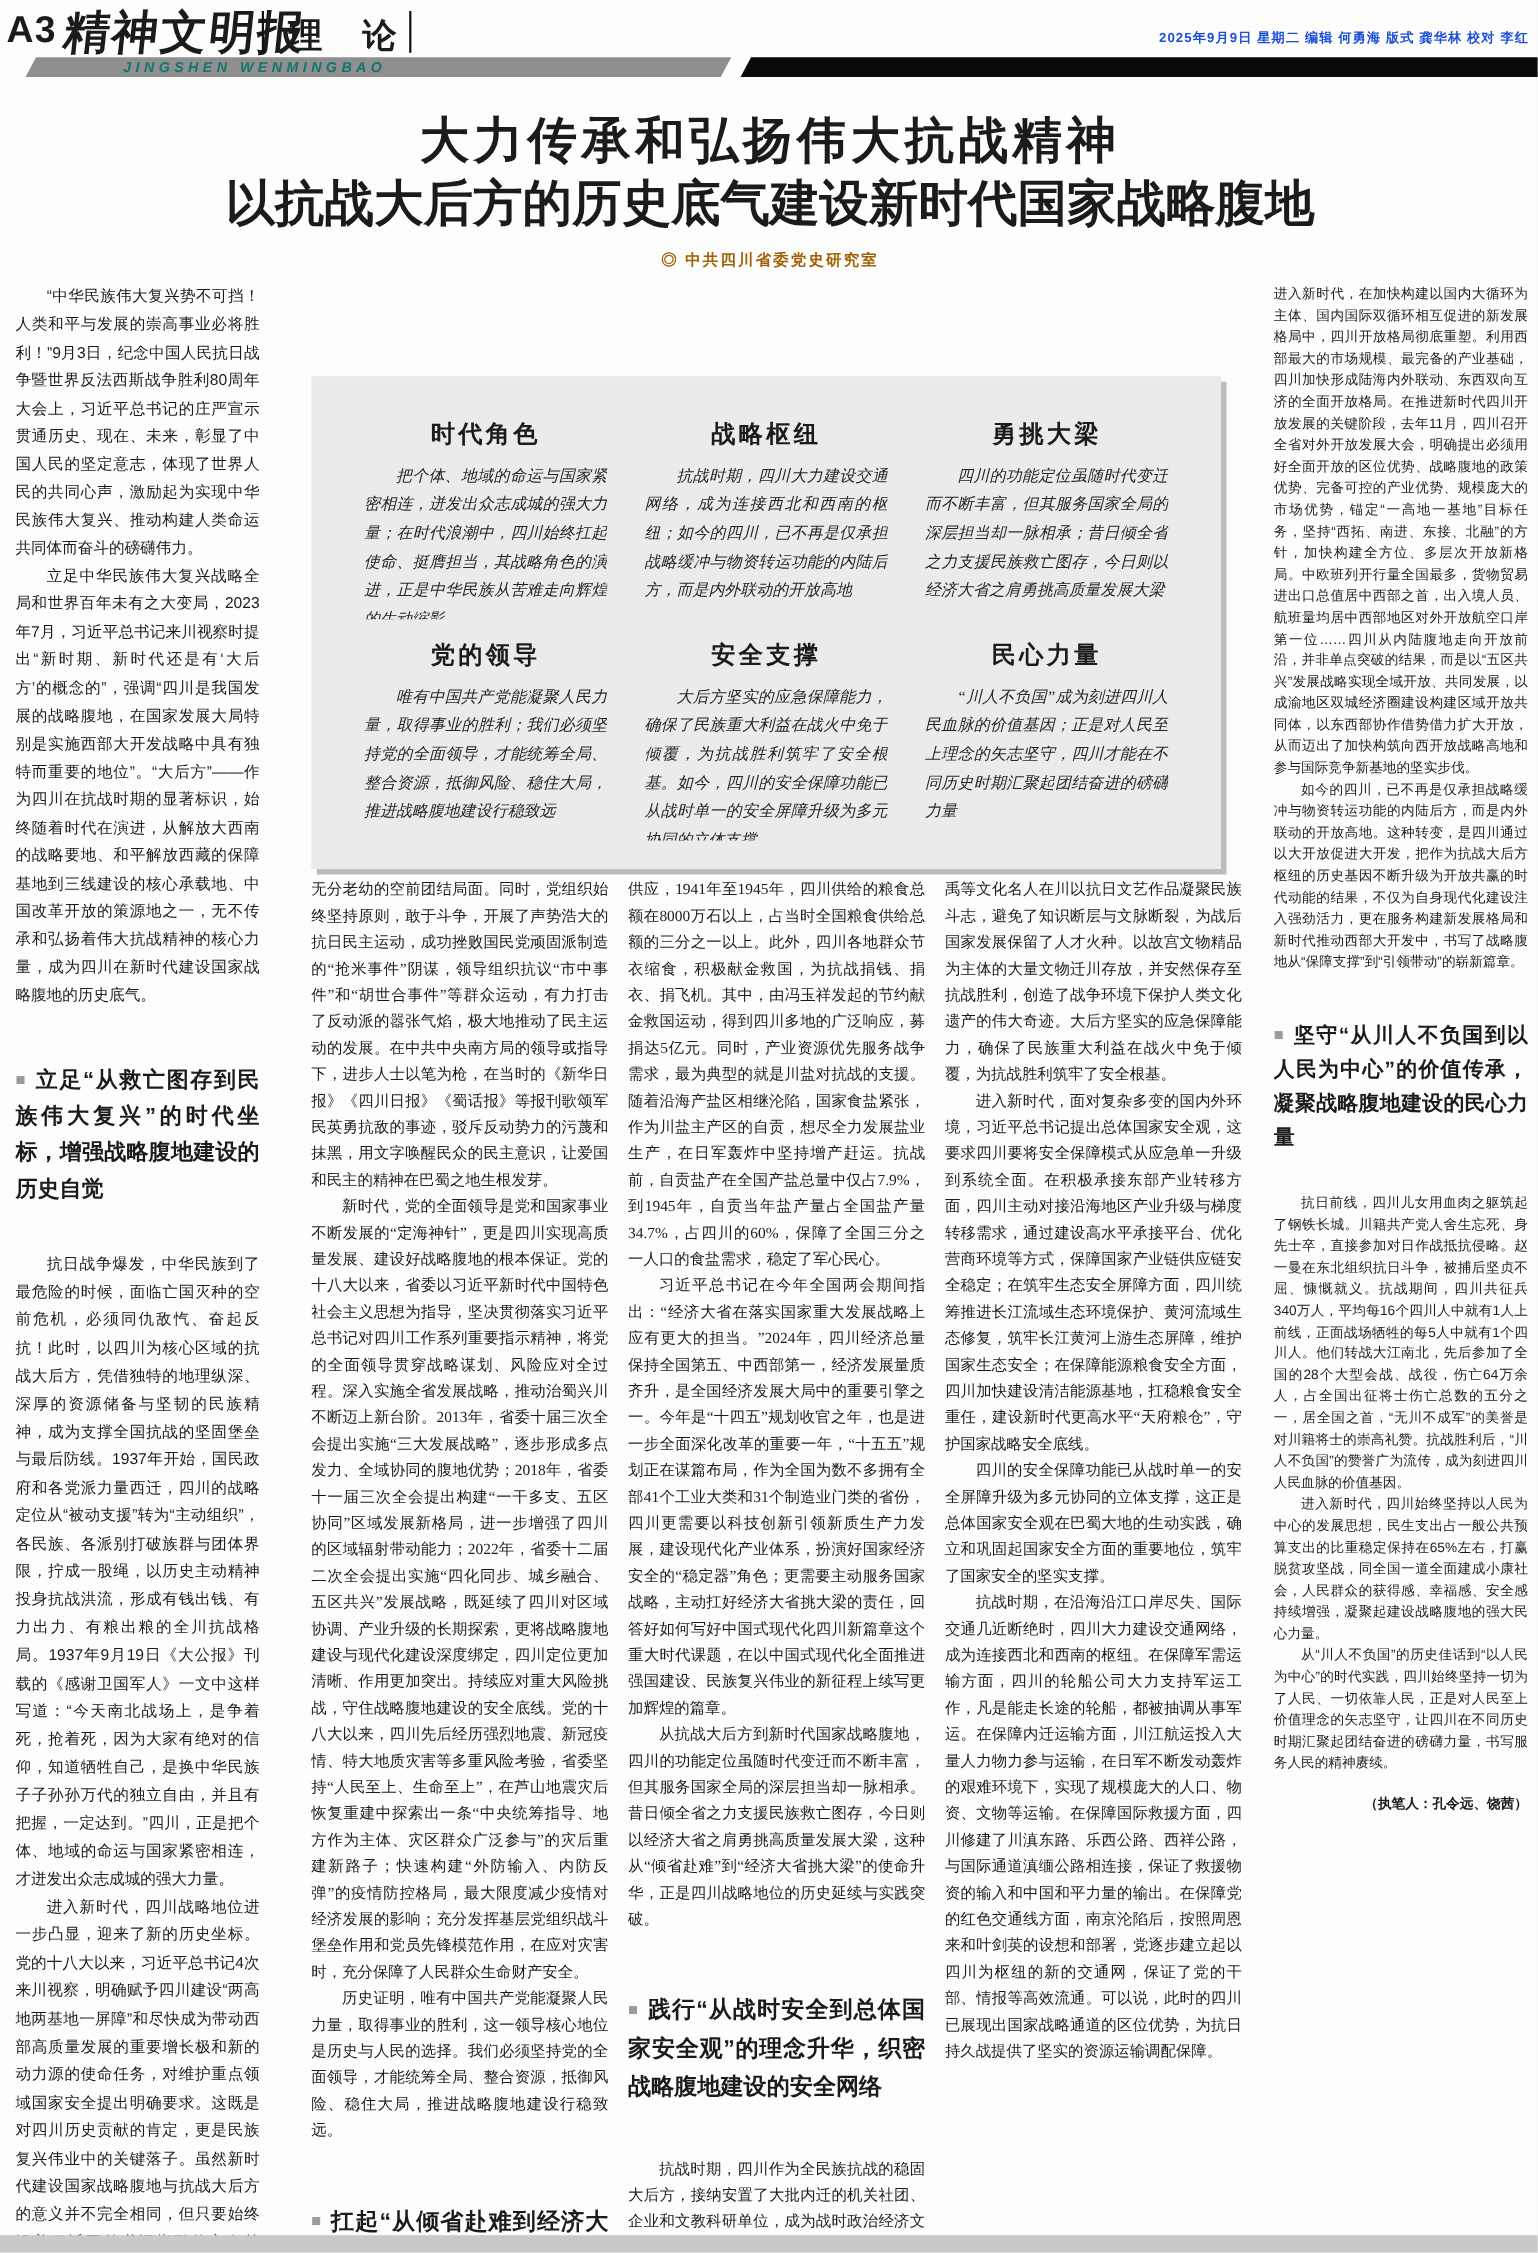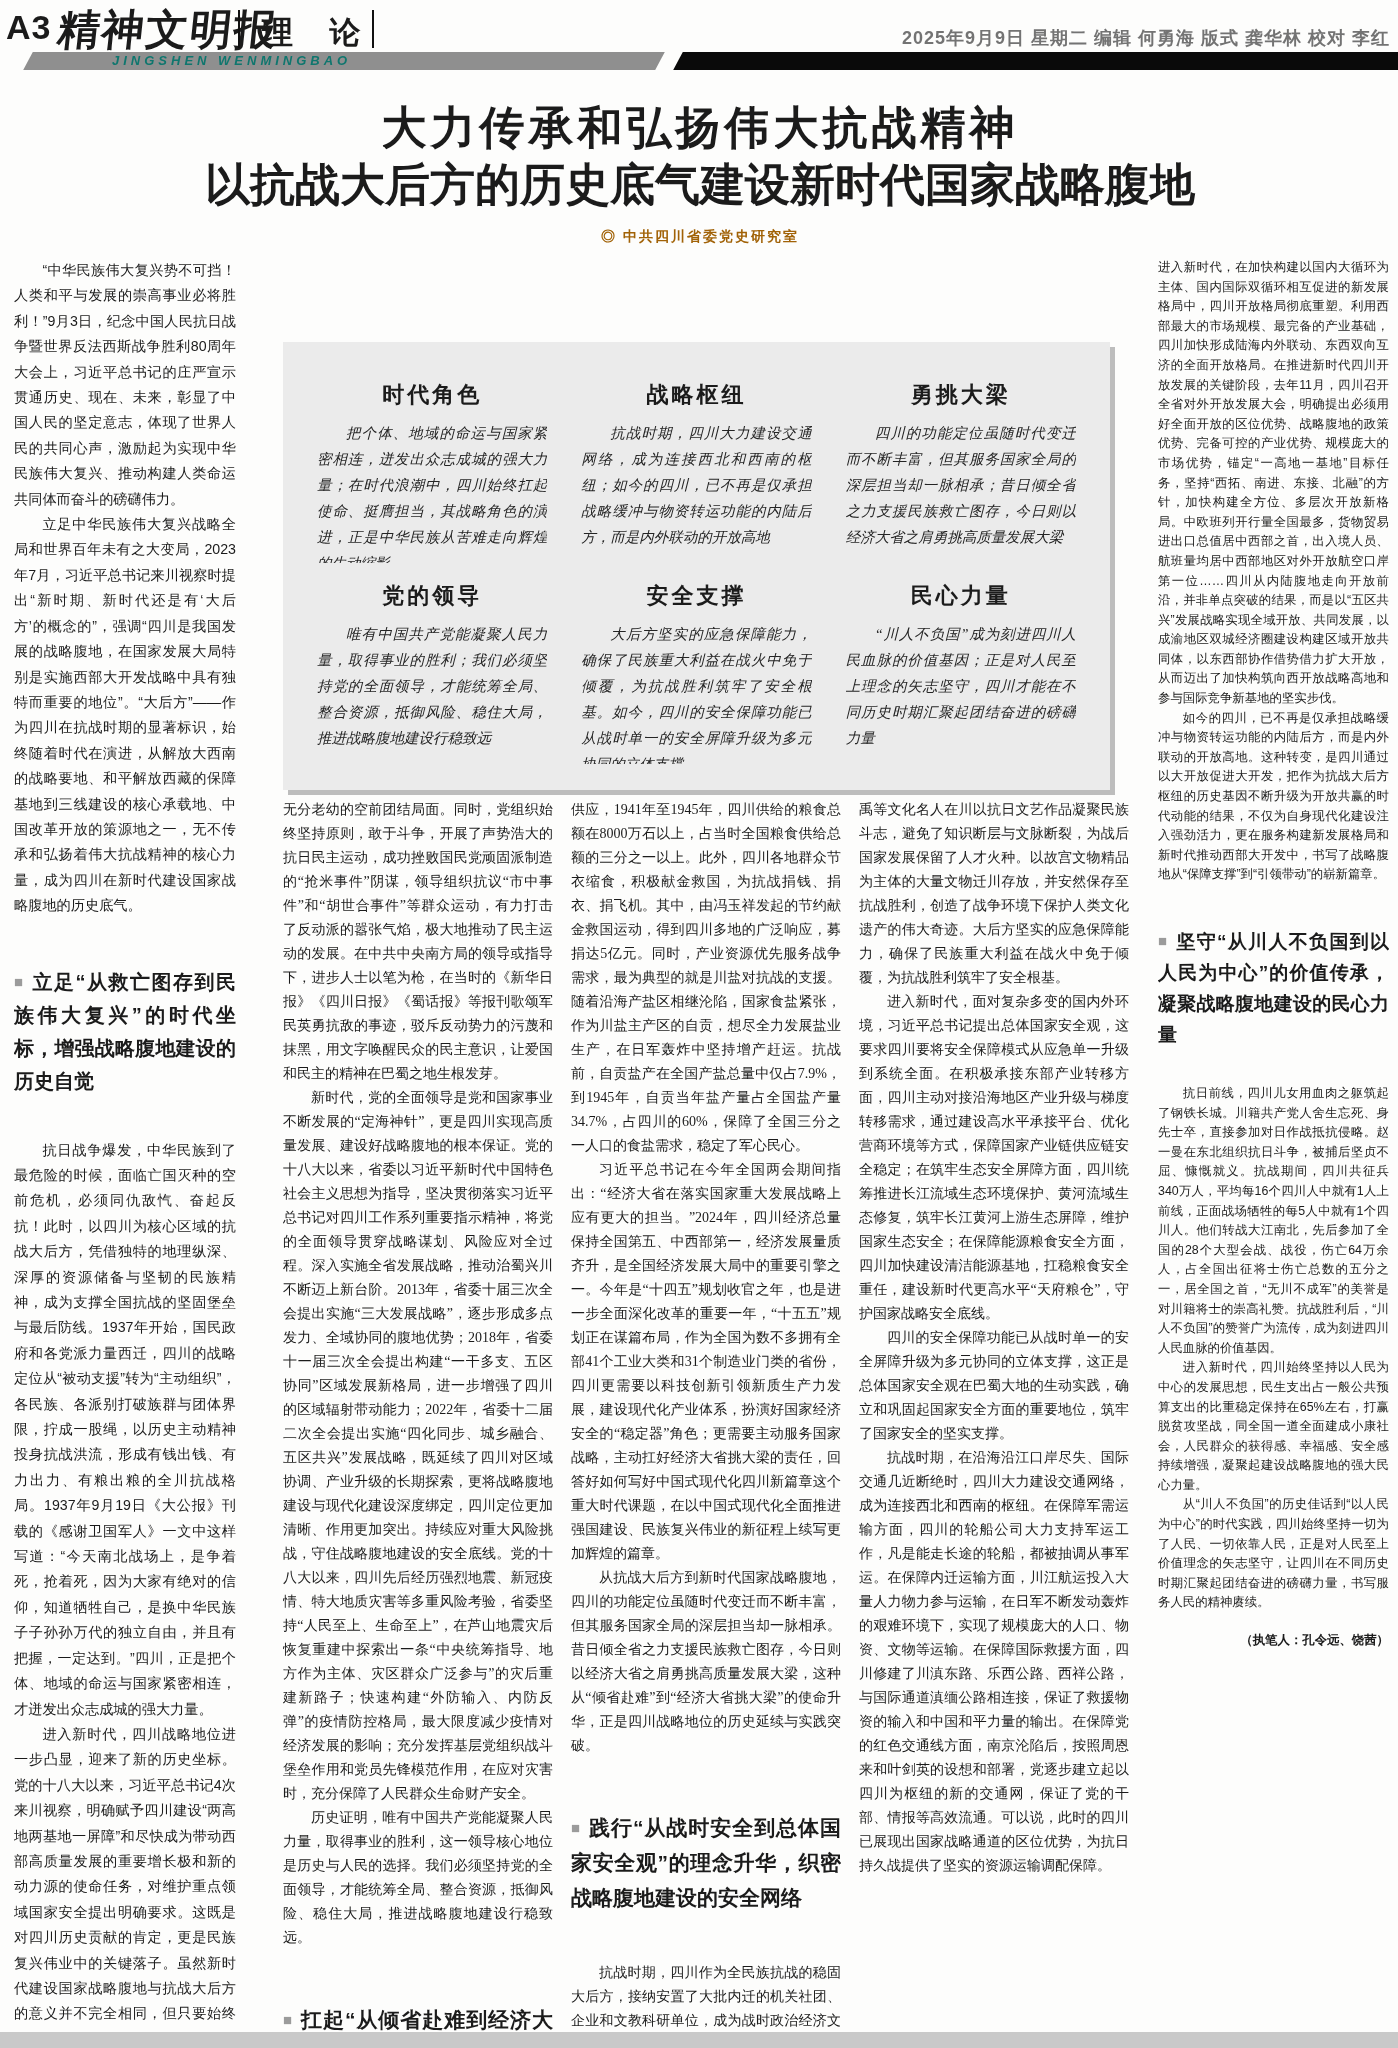--- a/index.html
+++ b/index.html
@@ -5,38 +5,38 @@
   html,body{margin:0;padding:0;background:#e8e8e8;}
   #page{position:relative;width:1398px;height:2048px;background:#fdfdfc;overflow:hidden;
         font-family:"Liberation Sans",sans-serif;color:#1b1b1b;}
 
   
   #edition{position:absolute;left:6px;top:8px;font-size:34px;font-weight:900;letter-spacing:1px;}
   #masthead{position:absolute;left:58px;top:2px;font-size:42px;font-weight:900;
             font-family:"Liberation Serif",serif;transform:skewX(-6deg);letter-spacing:2px;}
   .hdr-divider{position:absolute;top:10px;width:2px;height:38px;background:#111;}
   #section-name{position:absolute;left:262px;top:12px;font-size:31px;font-weight:900;letter-spacing:14px;}
-  #dateline{position:absolute;right:8px;top:26px;font-size:18px;font-weight:700;color:#737373;letter-spacing:1px;}
+  #dateline{position:absolute;right:8px;top:26px;font-size:12px;font-weight:700;color:#1d4ed8;letter-spacing:1px;}
   #banner-gray{position:absolute;left:28px;top:52px;width:632px;height:18px;background:#8f8f8f;
                transform:skewX(-28deg);}
   #banner-black{position:absolute;left:678px;top:52px;width:760px;height:18px;background:#0a0a0a;
                transform:skewX(-28deg);}
   #banner-pinyin{position:absolute;left:112px;top:53px;font-size:13px;font-weight:900;font-style:italic;
                color:#0f766e;letter-spacing:4px;z-index:2;}
 
   
   #title-block{position:absolute;left:200px;top:100px;width:1000px;text-align:center;}
   #title-line1{font-size:45px;font-weight:900;letter-spacing:4px;line-height:56px;}
   #title-line2{font-size:45px;font-weight:900;letter-spacing:0px;line-height:58px;}
   #byline{margin-top:14px;font-size:14px;color:#a16207;letter-spacing:2px;font-weight:bold;}
 
   
   #feature-box{position:absolute;left:283px;top:342px;width:827px;height:448px;background:#ebebeb;
                box-shadow:5px 5px 0 #bdbdbd;display:grid;grid-template-columns:1fr 1fr 1fr;
-               grid-template-rows:1fr 1fr;column-gap:34px;row-gap:6px;padding:26px 34px;box-sizing:border-box;}
+               grid-template-rows:1fr 1fr;column-gap:34px;row-gap:6px;padding:26px 48px;box-sizing:border-box;}
   .fcell{overflow:hidden;}
   .ftitle{text-align:center;font-size:22px;font-weight:900;letter-spacing:3px;margin:12px 0 10px;}
   .ftext{font-family:"Liberation Serif",serif;font-style:italic;font-size:14.5px;line-height:26px;
          text-align:justify;text-indent:2em;color:#242424;}
 
   
   .col{position:absolute;overflow:hidden;text-align:justify;}
   #col-left{left:14px;top:258px;width:222px;height:1776px;font-size:14.2px;line-height:25.4px;font-weight:500;}
   #col-right{left:1158px;top:258px;width:231px;height:1776px;font-size:12.4px;line-height:19.6px;font-weight:500;}
   .ccol{top:798px;width:270px;height:1238px;font-family:"Liberation Serif",serif;font-size:14px;line-height:24px;}

